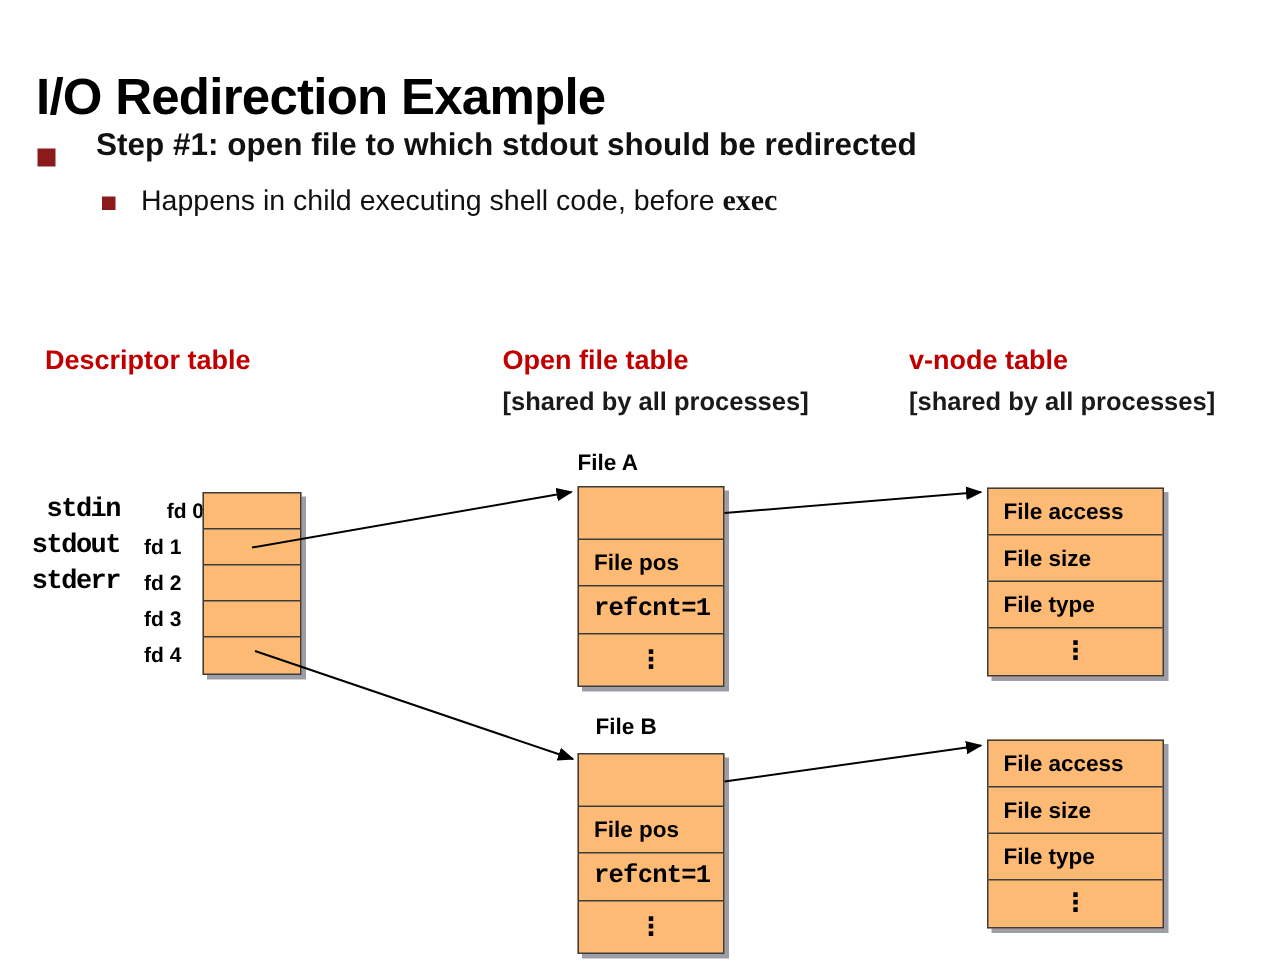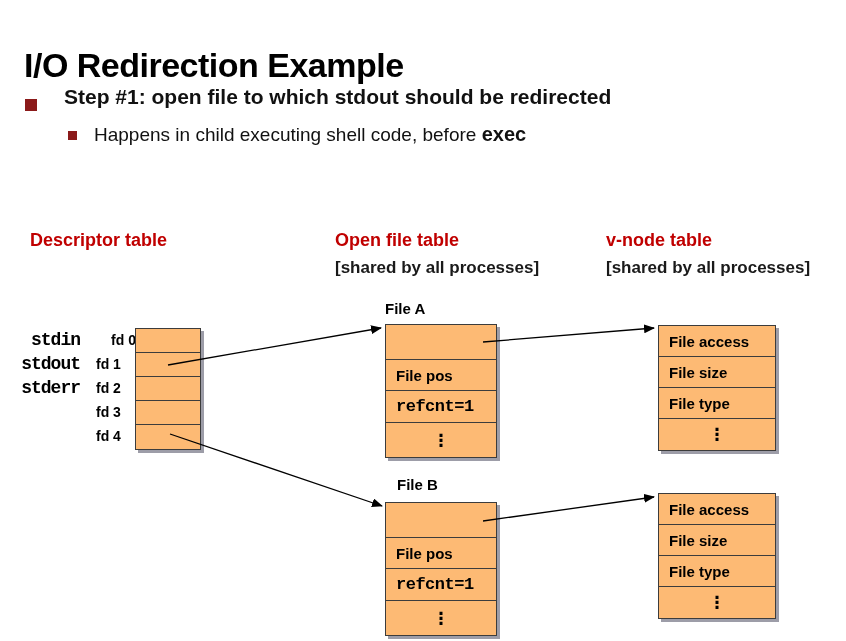--- a/index.html
+++ b/index.html
@@ -25,21 +25,21 @@
   .sq2{display:block;width:9px;height:9px;background:#8b1a1a;}
   .b1-text{
     left:64px;top:85px;
     font-size:21px;font-weight:700;color:#111;
   }
   .b2-text{
     left:94px;top:123px;
     font-size:19px;font-weight:400;color:#111;
   }
   .code{
-    font-family:Liberation Sans, sans-serif;
+    font-family:Liberation Serif, serif;
     font-weight:700;font-size:20px;
   }
 
   
   .colhead{top:227px;width:220px;line-height:27px;}
   .colhead .red{font-size:18px;font-weight:700;color:#c00000;}
   .colhead .sub{font-size:17px;font-weight:700;color:#1a1a1a;}
 
   
   .tbl{
@@ -62,21 +62,21 @@
   }
   .row.dots{
     justify-content:center;padding-left:0;
     font-family:"DejaVu Sans",sans-serif;
     font-size:17px;font-weight:700;line-height:1;
   }
 
   .dtable{left:135px;top:328px;width:66px;}
   .dtable .row{height:24px;padding-left:0;}
 
-  .ftable{width:112px;}
+  .ftable{width:98px;}
   .ftable .r0{height:35px;}
   .ftable .r1{height:31px;}
   .ftable .r2{height:32px;}
   .ftable .r3{height:34px;}
   .file-label{font-size:15px;font-weight:700;color:#000;}
 
   .vtable{width:118px;}
   .vtable .row{height:31px;}
 
   

